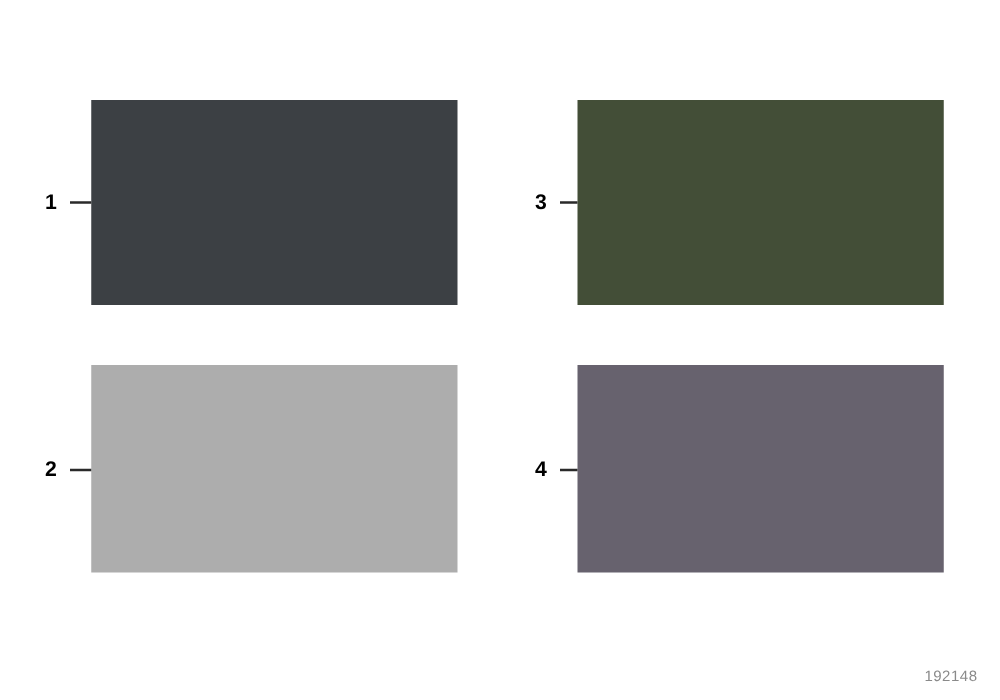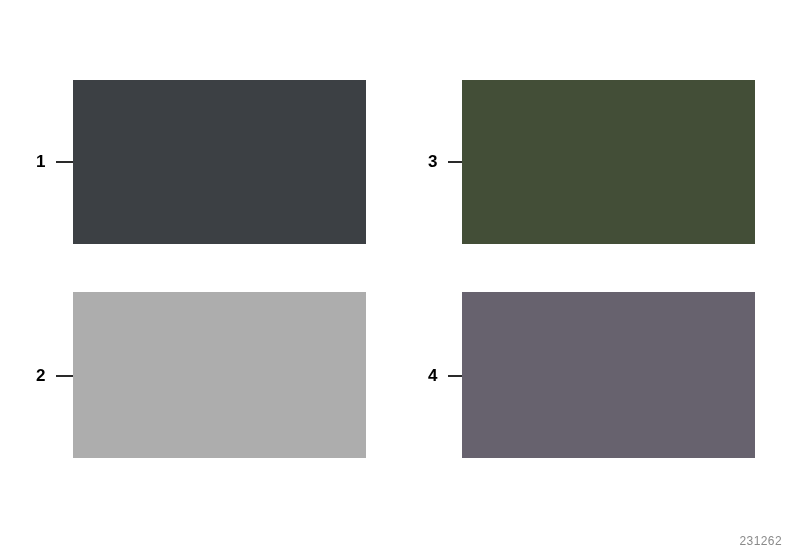--- a/index.html
+++ b/index.html
@@ -89,15 +89,15 @@
   </div>
   <div class="callout-label" style="left: 428px; top: 153px; color: rgb(0, 0, 0);">3</div>
   <div class="leader-line" style="left: 448px; top: 161px; width: 14px; background: rgb(42, 42, 42);"></div>
 
   <div class="callout" style="left:462px; top:292px; width:293px; height:166px;">
     <div class="swatch" style="width:293px; height:166px; background:#67626E;"></div>
   </div>
   <div class="callout-label" style="left: 428px; top: 367px; color: rgb(0, 0, 0);">4</div>
   <div class="leader-line" style="left: 448px; top: 375px; width: 14px; background: rgb(42, 42, 42);"></div>
 
-  <div id="part-number" style="color: rgb(138, 138, 138);">231262</div>
+  <div id="part-number" style="color: rgb(138, 138, 138);">192148</div>
 
 </div>
 
 </body></html>

